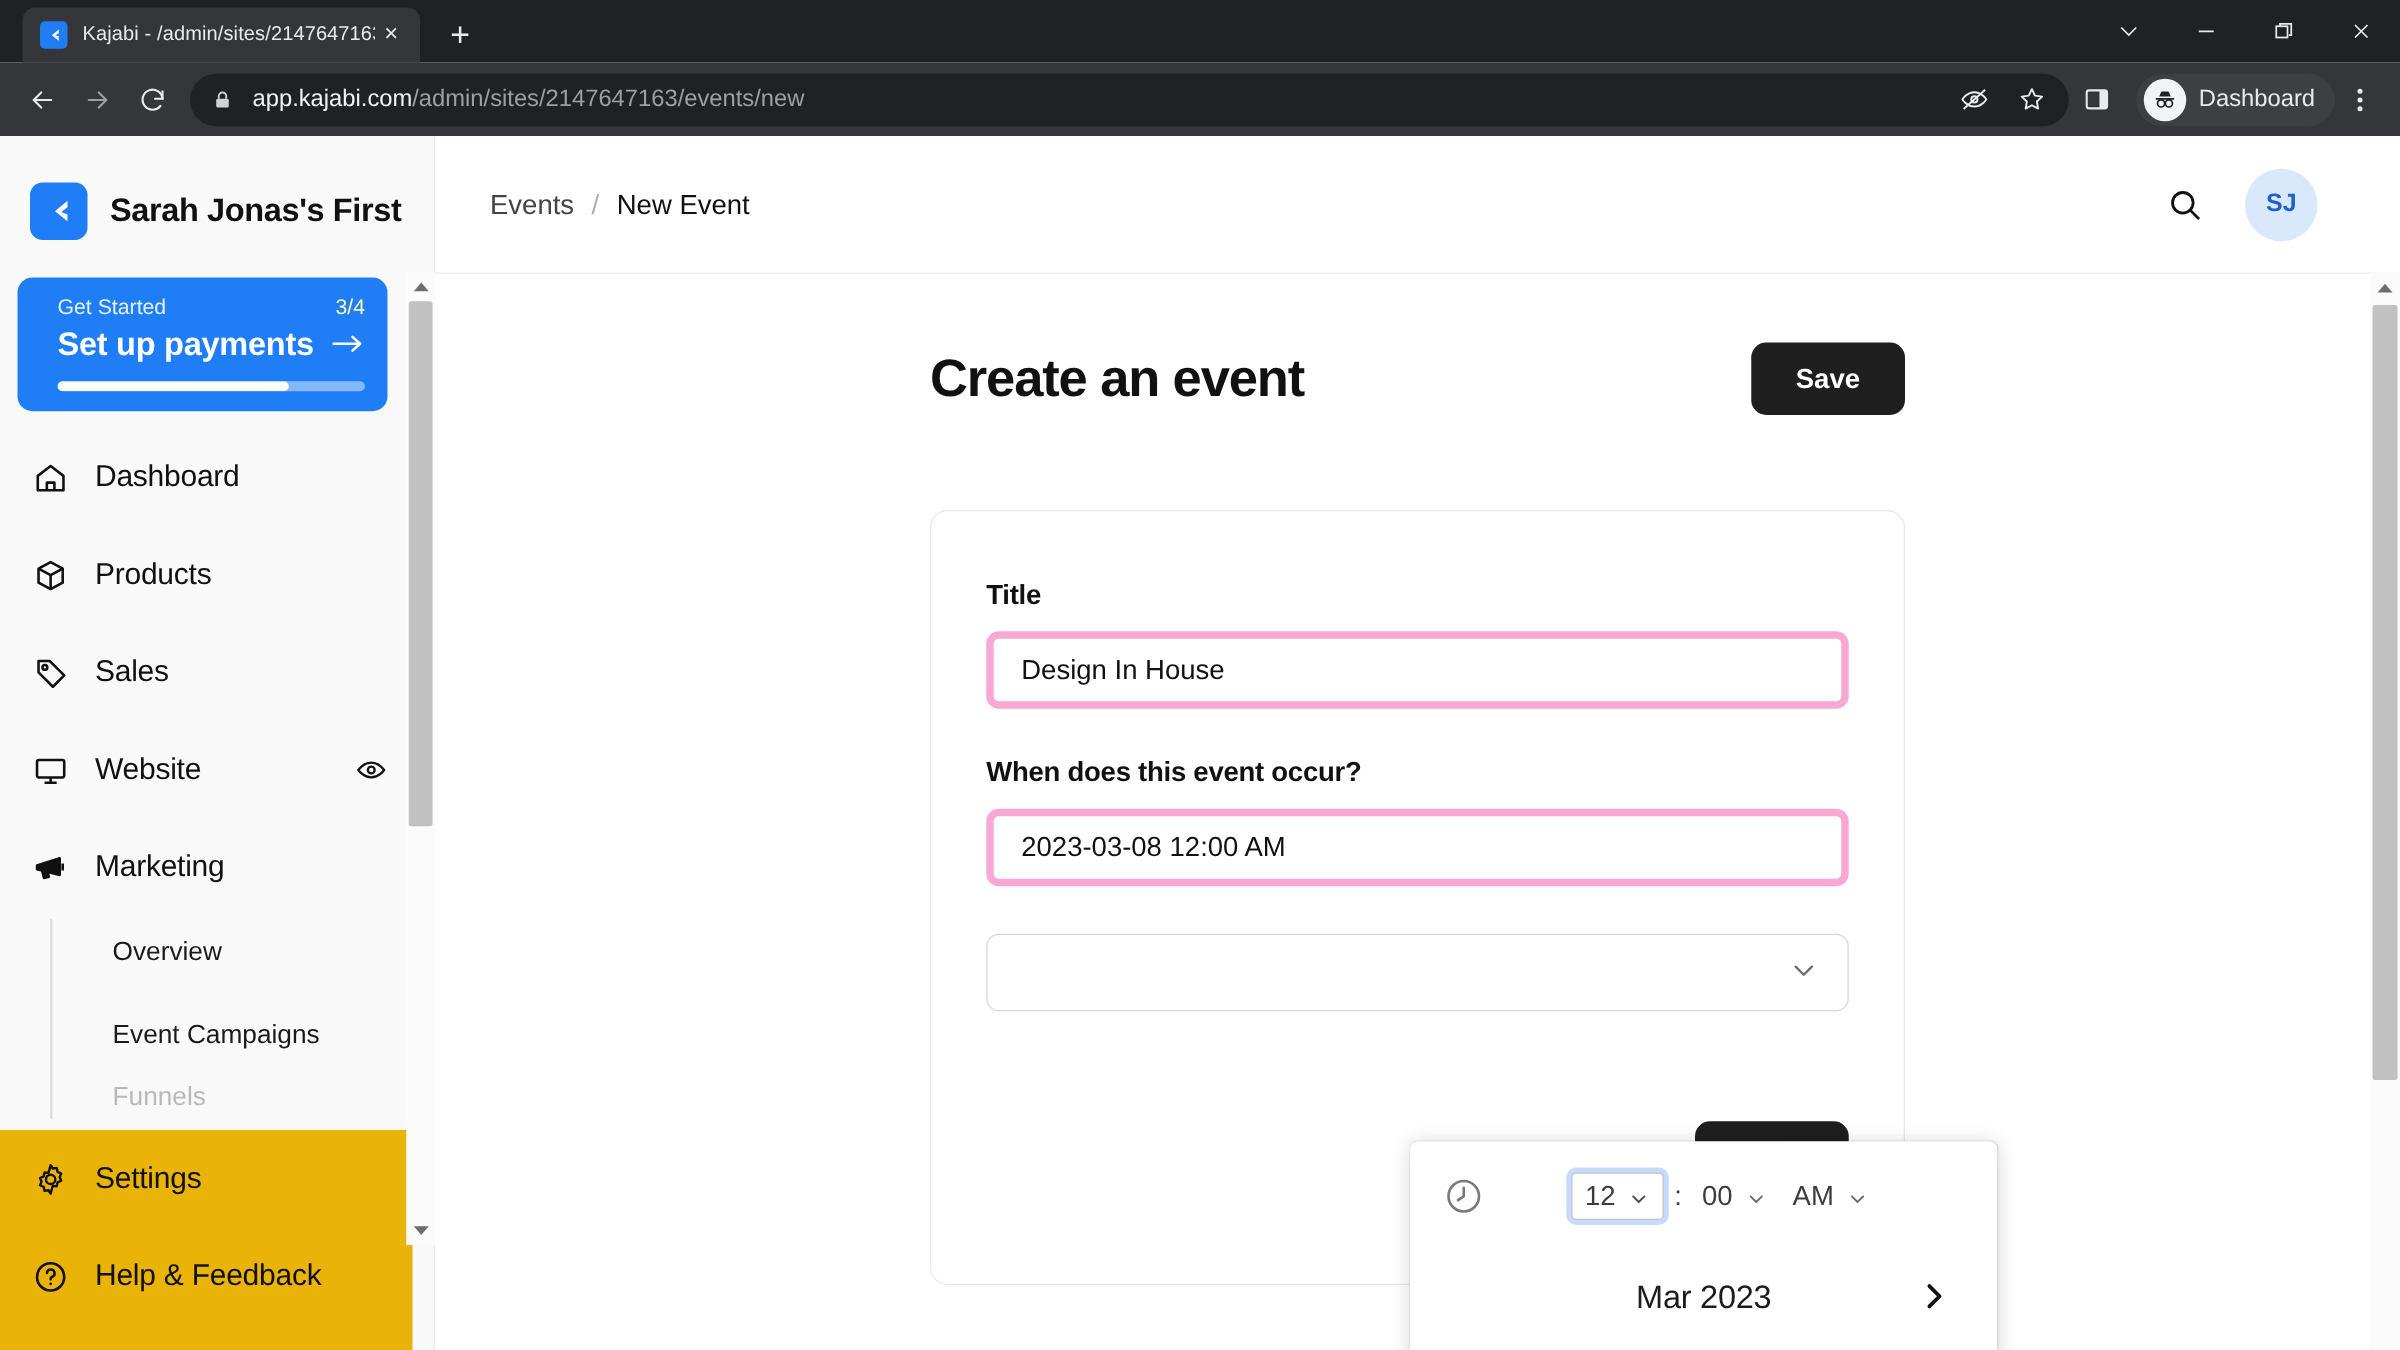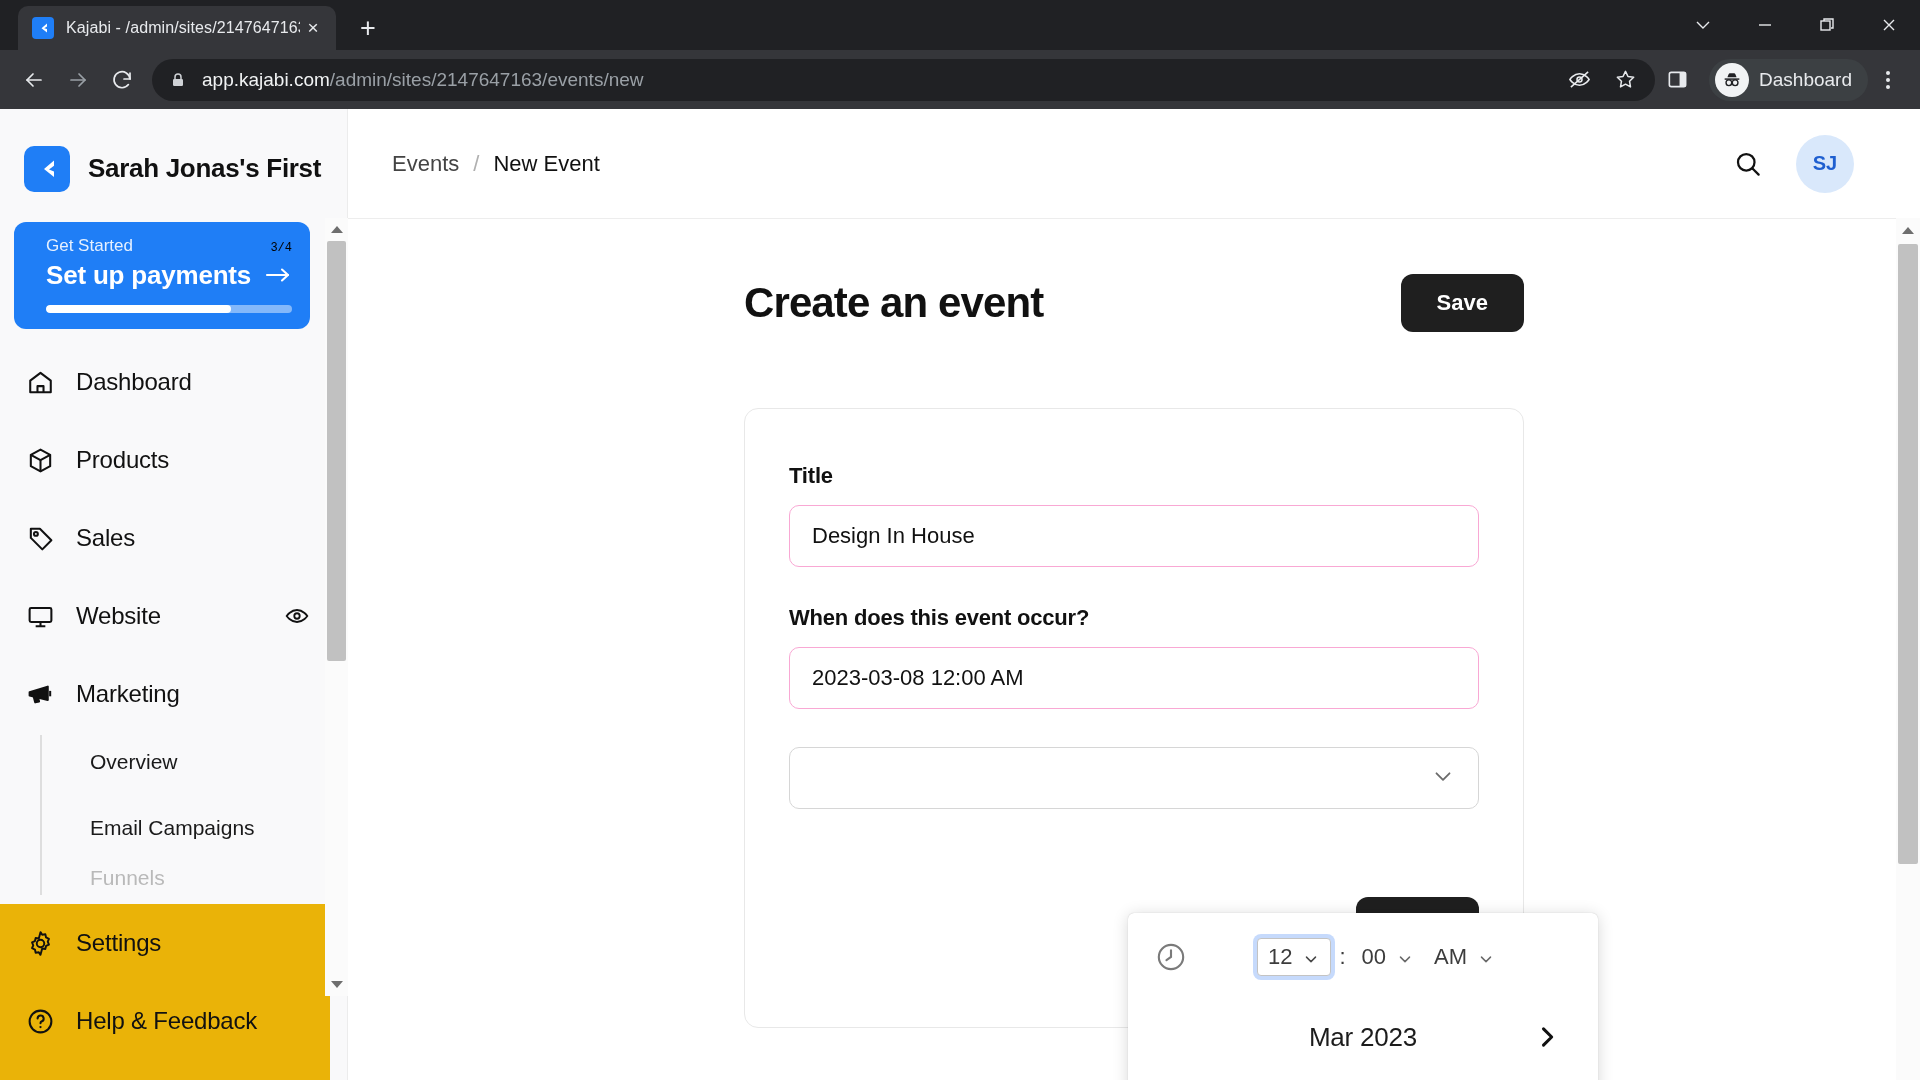--- a/index.html
+++ b/index.html
@@ -95,21 +95,21 @@
   .brand-name { margin-left: 18px; font-size: 26px; font-weight: 700; color: #111; letter-spacing: -.3px; }
 
   .sb-scroll { position: absolute; left: 0; top: 95px; width: 330px; height: 795px; overflow: hidden; }
 
   .getstarted {
     margin: 18px 20px 0 14px; background: #1f7ef6; border-radius: 12px;
     padding: 14px 18px 16px 32px; color: #fff;
   }
   .gs-row1 { display: flex; justify-content: space-between; align-items: baseline; }
   .gs-label { font-size: 17px; color: #e5f0ff; }
-  .gs-count { font-size: 12px; color: #000000; font-family: Liberation Mono, monospace; }
+  .gs-count { font-size: 17px; color: #fef9c3; }
   .gs-row2 { display: flex; align-items: center; margin-top: 4px; }
   .gs-title { font-size: 26px; font-weight: 700; letter-spacing: -.2px; }
   .gs-arrow { margin-left: 14px; font-size: 22px; line-height: 1; }
   .gs-bar { margin-top: 14px; height: 8px; border-radius: 4px; background: rgba(255,255,255,.45); overflow: hidden; }
   .gs-bar i { display: block; height: 100%; background: #fff; border-radius: 4px; width: 75%; }
 
   .navlist { padding: 14px 0 0 0; }
   .navitem {
     display: flex; align-items: center; height: 78px; padding-left: 24px; padding-right: 20px;
     color: #111;
@@ -177,21 +177,21 @@
   }
 
   .card {
     width: 780px; margin: 76px auto 0 auto; border: 1px solid #e8e8e8;
     border-radius: 14px; background: #fff; padding: 54px 44px 44px 44px;
     min-height: 620px; position: relative;
   }
   .field { margin-bottom: 38px; }
   .flabel { font-size: 22px; font-weight: 700; color: #111; margin-bottom: 16px; letter-spacing: -.2px; }
   .finput {
-    width: 100%; height: 62px; border: 1px solid #f9a8d4; border-radius: 10px;
+    width: 100%; height: 62px; border: 6px solid #f9a8d4; border-radius: 10px;
     font-size: 22px; color: #111; padding: 0 22px; font-family: inherit;
     background: #fff; outline: none;
   }
   .fselect {
     width: 100%; height: 62px; border: 1px solid #d6d6d6; border-radius: 10px;
     display: flex; align-items: center; justify-content: flex-end; padding: 0 22px;
     background: #fff;
   }
   .card-save-row { display: flex; justify-content: flex-end; margin-top: 88px; }
 
@@ -451,21 +451,21 @@
                   <path d="M3 10.2 L18 5.5 v11 L3 12.8z" fill="#111"></path>
                   <path d="M6 12.2 L7.6 18.5 l3.2-.8 -1.3-5.2" fill="#111"></path>
                   <path d="M20 9 v4.5"></path>
                 </svg>
             </span>
             <span class="navlabel">Marketing</span>
           </div>
 
           <div class="subnav">
             <div class="subitem">Overview</div>
-            <div class="subitem">Email Campaigns</div>
+            <div class="subitem">Event Campaigns</div>
             <div class="subitem cut">Funnels</div>
           </div>
         </div>
       </div>
 
       <div class="sb-bottom">
         <div class="navitem">
           <span class="navicon">
             <svg width="29" height="29" viewBox="0 0 24 24" fill="none" stroke="#111" stroke-width="1.6" stroke-linejoin="round">
                 <circle cx="12" cy="12" r="3.1"></circle>

